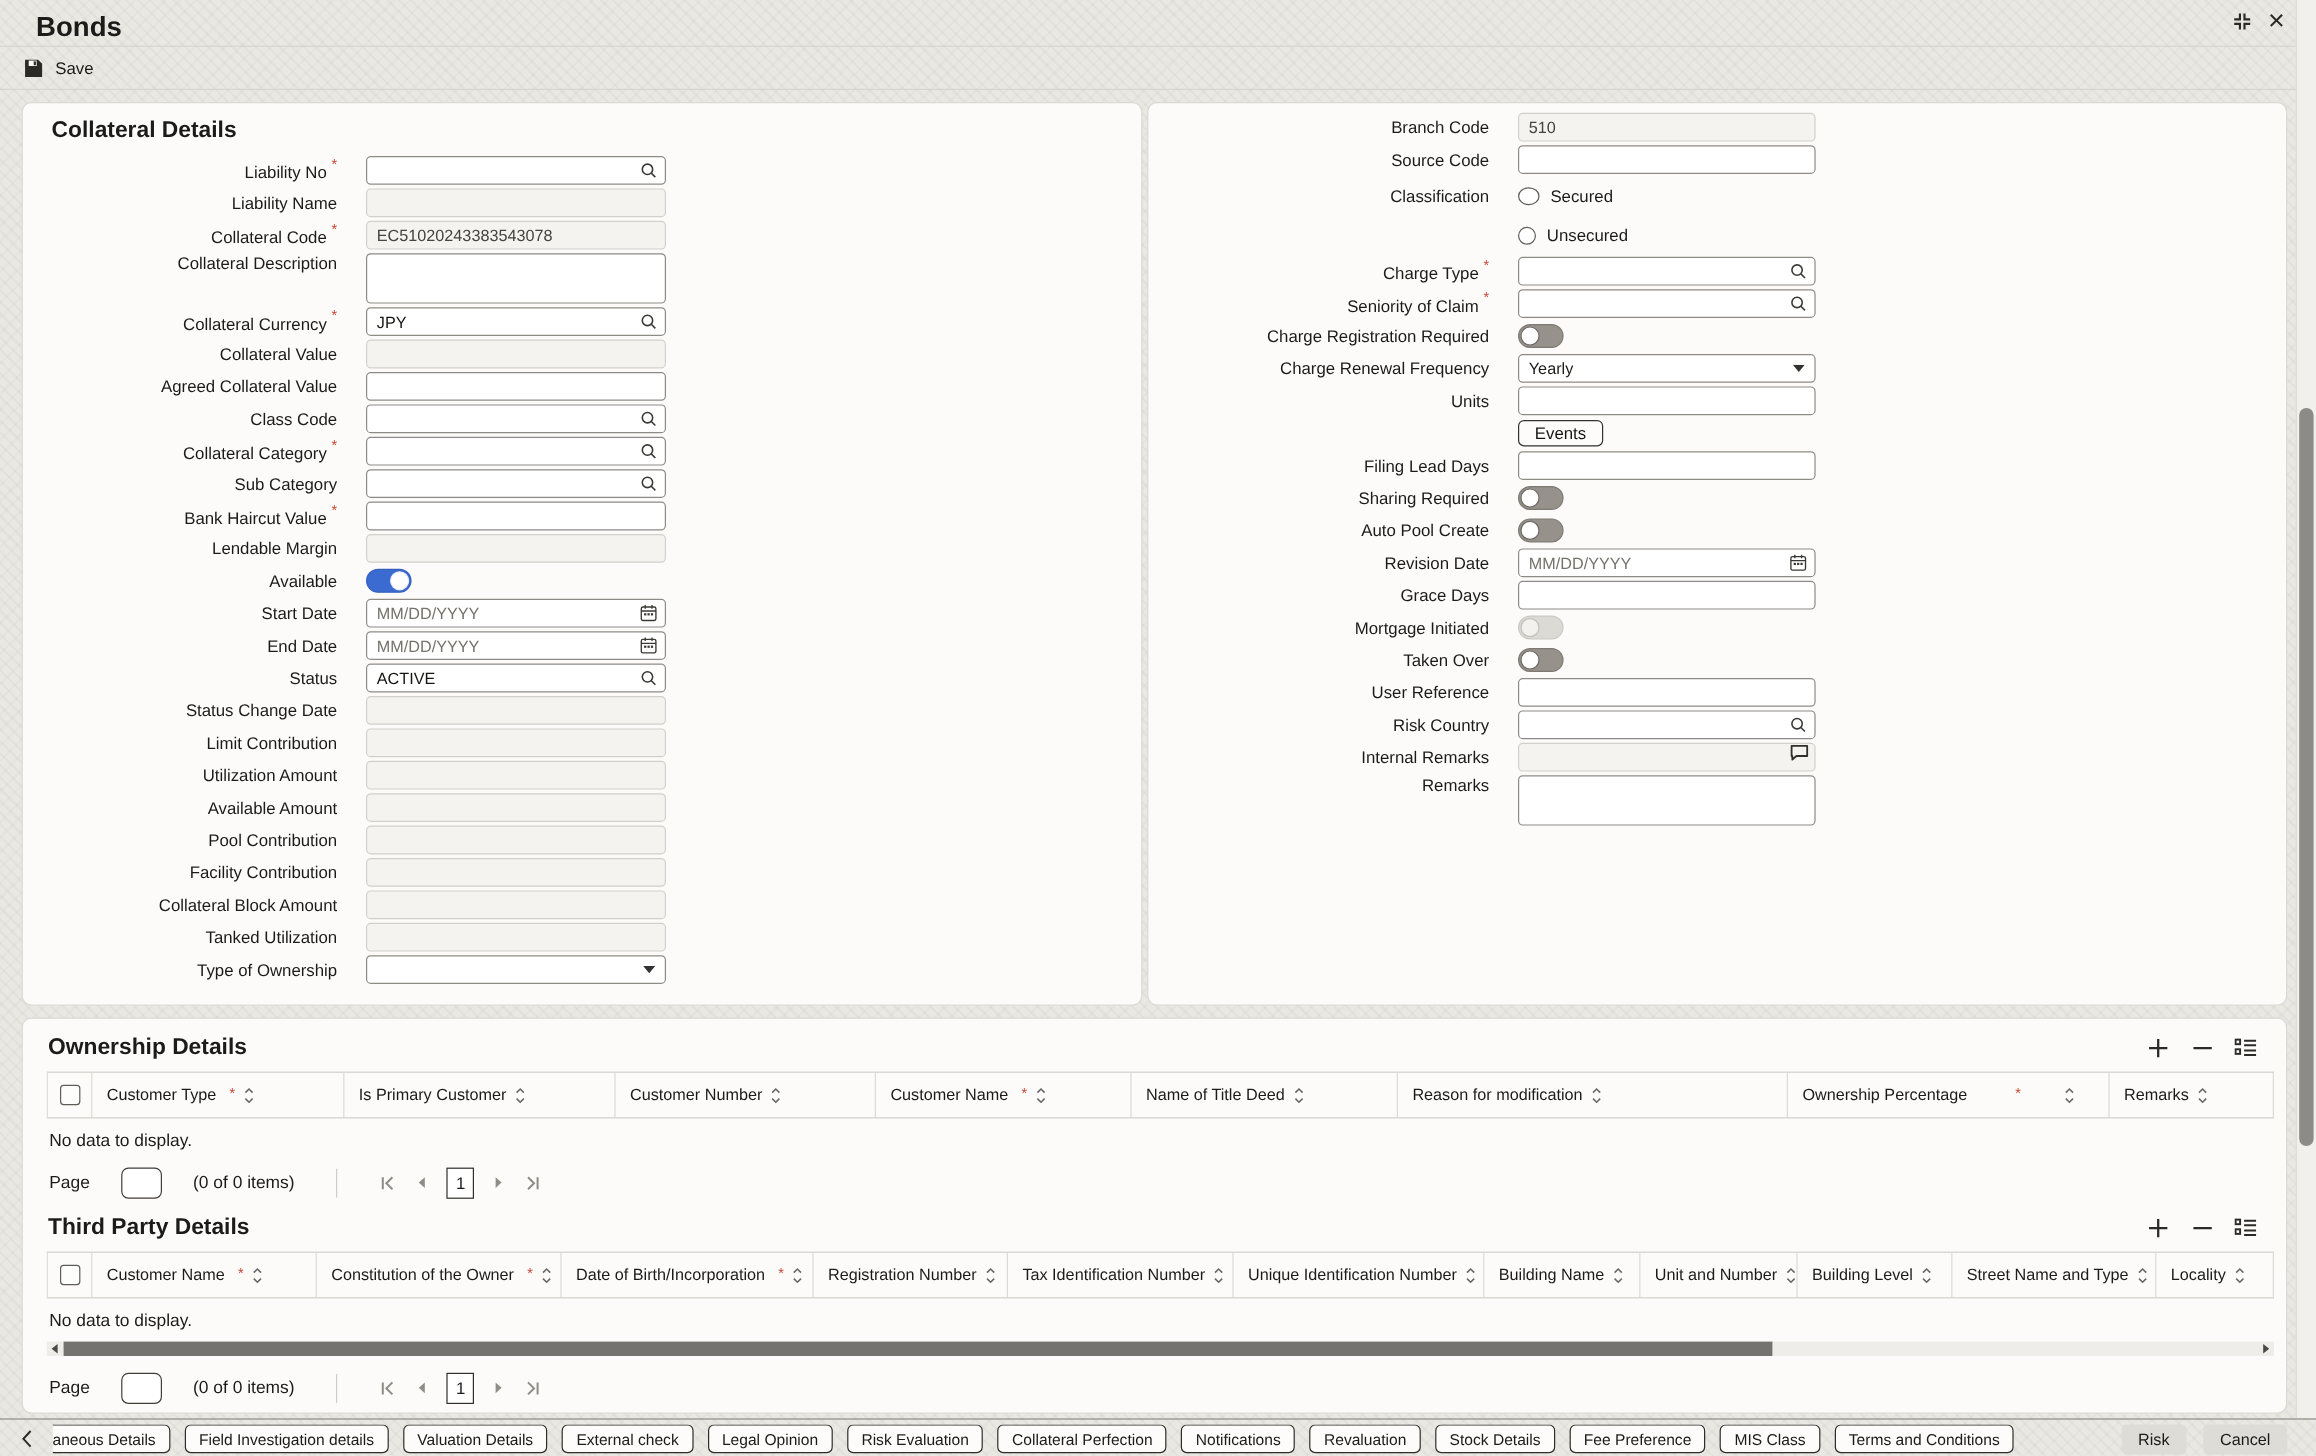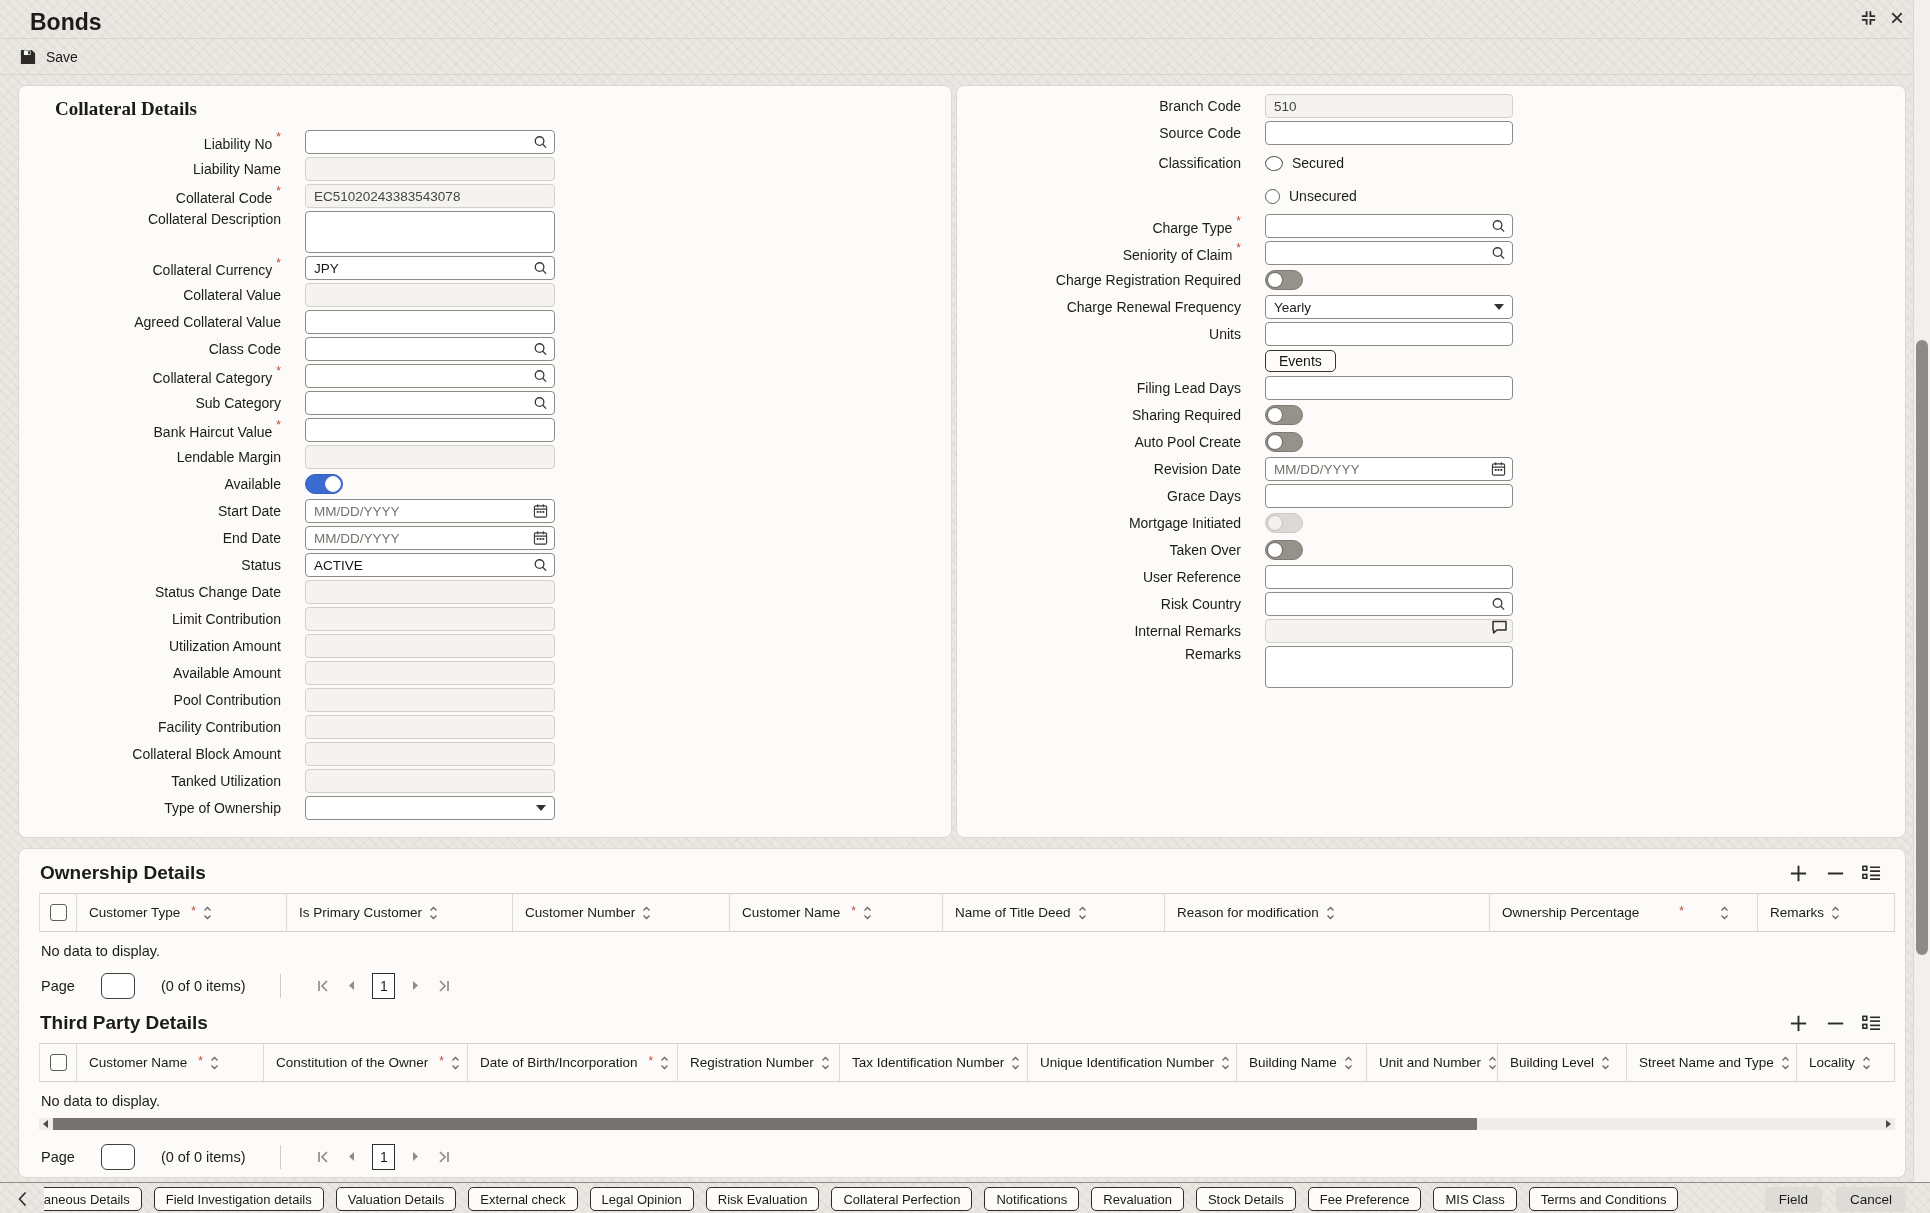--- a/index.html
+++ b/index.html
@@ -18,21 +18,21 @@
   .winicons .wi{display:flex;align-items:center;cursor:pointer;}
   .closex{font-size:24px;line-height:20px;font-weight:400;color:#2b2a27;}
   .toolbar{position:absolute;left:0;top:39px;right:0;height:36px;border-bottom:1px solid #d6d4cf;
     display:flex;align-items:center;padding-left:19px;box-sizing:border-box;}
   .savebtn{display:flex;align-items:center;gap:9px;font-size:14px;cursor:pointer;}
   
   .panel{position:absolute;background:#fcfbf9;border:1px solid #dbd9d3;border-radius:8px;box-sizing:border-box;}
   #leftPanel{left:18px;top:85px;width:934px;height:753px;padding-top:10px;}
   #rightPanel{left:956px;top:85px;width:950px;height:753px;padding-top:8px;}
   #tablesPanel{left:18px;top:848px;width:1888px;height:330px;overflow:hidden;}
-  .sectionhead{font-size:19px;font-weight:700;margin:2px 0 10px 36px;font-family:Liberation Serif, serif;}
+  .sectionhead{font-size:19px;font-weight:700;margin:2px 0 10px 24px;}
   
   .frow{display:flex;align-items:center;height:24px;margin-bottom:3px;}
   .frow.tall{height:42px;align-items:flex-start;}
   .frow.radio{height:30px;}
   .flabel{flex:0 0 262px;text-align:right;font-size:14px;color:#1c1b19;}
   #rightPanel .flabel{flex-basis:284px;}
   .fctl{flex:0 0 250px;margin-left:24px;position:relative;display:flex;align-items:center;}
   #rightPanel .fctl{flex-basis:248px;}
   .req{color:#c74634;font-size:12px;margin-left:4px;position:relative;top:-2px;}
   input.tin{width:100%;height:24px;box-sizing:border-box;border:1px solid #8d8b85;border-radius:4px;
@@ -879,16 +879,16 @@
         <div class="tab">Collateral Perfection</div>
         <div class="tab">Notifications</div>
         <div class="tab">Revaluation</div>
         <div class="tab">Stock Details</div>
         <div class="tab">Fee Preference</div>
         <div class="tab">MIS Class</div>
         <div class="tab">Terms and Conditions</div>
       </div>
   </div>
   <div class="factions">
-    <button class="fbtn">Field</button>
+    <button class="fbtn">Risk</button>
     <button class="fbtn">Cancel</button>
   </div>
 </footer>
 
 </body></html>

